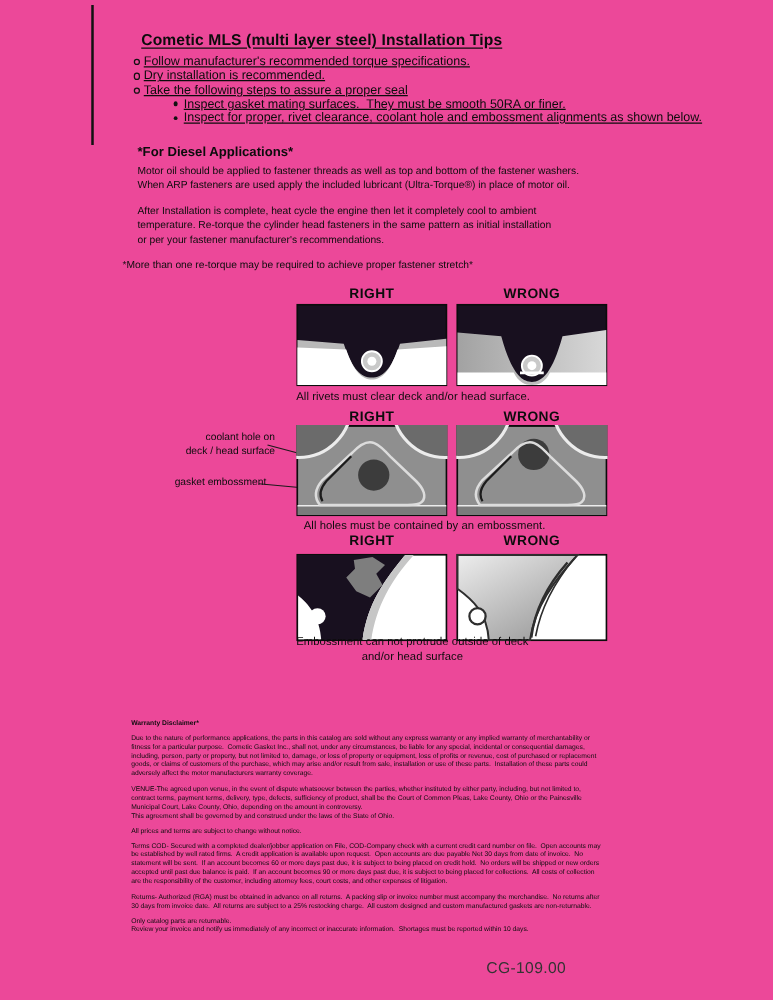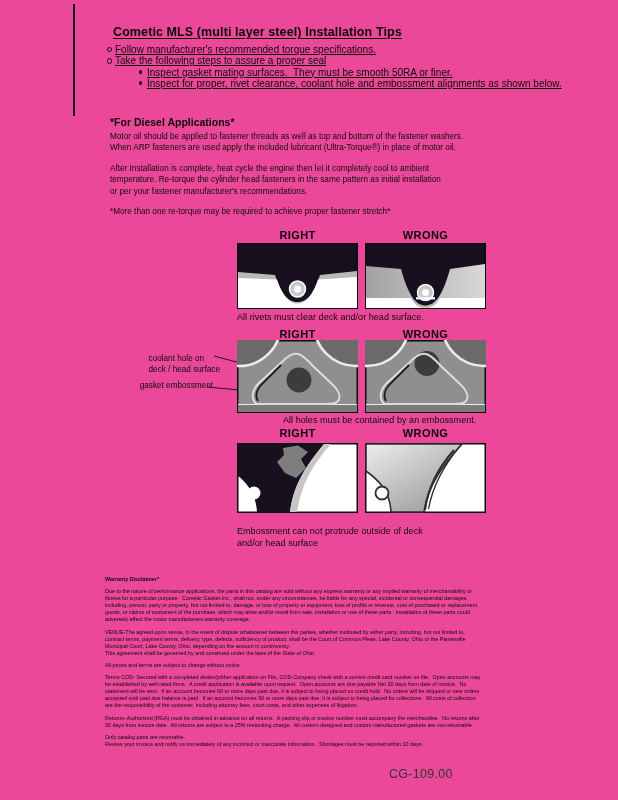--- a/index.html
+++ b/index.html
@@ -13,21 +13,21 @@
   .title{left:113px;top:25px;font-size:12.5px;font-weight:bold;text-decoration:underline;text-underline-offset:2px;letter-spacing:.1px;}
   .tips{left:106px;top:44px;font-size:10px;line-height:11.3px;text-decoration:underline;}
   .tip{position:relative;padding-left:9px;white-space:pre;}
   .tip::before{content:"";position:absolute;left:1px;top:3px;width:3.4px;height:3.4px;border:1px solid #111;border-radius:50%;}
   .subtip{position:relative;margin-left:32px;padding-left:9px;white-space:pre;}
   .subtip::before{content:"";position:absolute;left:1px;top:3.6px;width:3.4px;height:3.4px;background:#111;border-radius:50%;}
   .h2{left:110px;top:116px;font-size:10.5px;font-weight:bold;}
   .body-par{font-size:8.2px;line-height:11.3px;white-space:pre;}
   .p1{left:110px;top:131px;}
   .p2{left:110px;top:163px;}
-  .p3{left:110px;top:206px;}
+  .p3{left:98px;top:206px;}
   .rw{width:121px;text-align:center;font-size:11px;font-weight:bold;letter-spacing:.4px;}
   .panel{display:block;}
   .cap{font-size:9px;letter-spacing:.05px;}
   .callout{font-size:8.2px;line-height:10.5px;white-space:pre;}
   .legal{left:105px;top:576px;font-size:5.4px;line-height:7.1px;}
   .legal .blk{margin-bottom:5px;white-space:pre;}
   .legal .hd{font-weight:bold;}
   .footer{left:389px;top:767px;font-size:12.5px;color:#333;letter-spacing:.3px;}
   
   .f-blk{fill:var(--panel-black,#18101f);} .f-wht{fill:#ffffff;}
@@ -43,20 +43,21 @@
 <body>
 
 <div class="page">
 
   <div class="abs vline"></div>
 
   <div class="abs title">Cometic MLS (multi layer steel) Installation Tips</div>
 
   <div class="abs tips">
     <div class="tip">Follow manufacturer's recommended torque specifications.</div>
+    <div class="tip">Dry installation is recommended.</div>
     <div class="tip">Take the following steps to assure a proper seal</div>
     <div class="subtip">Inspect gasket mating surfaces.  They must be smooth 50RA or finer.</div>
     <div class="subtip">Inspect for proper, rivet clearance, coolant hole and embossment alignments as shown below.</div>
   </div>
 
   <div class="abs h2">*For Diesel Applications*</div>
   <div class="abs body-par p2">After Installation is complete, heat cycle the engine then let it completely cool to ambient
 temperature. Re-torque the cylinder head fasteners in the same pattern as initial installation
 or per your fastener manufacturer's recommendations.</div>
   <div class="abs body-par p1">Motor oil should be applied to fastener threads as well as top and bottom of the fastener washers.
@@ -87,21 +88,21 @@
     <circle cx="60.5" cy="49.5" r="8" class="f-rivet s-wht" stroke-width="1.5"></circle>
     <circle cx="60.5" cy="49.5" r="3.6" class="f-wht"></circle>
     <rect x="51" y="54.2" width="19" height="2.2" class="f-wht"></rect>
   </svg>
 
   <div class="abs cap" style="left:237px;top:312px;">All rivets must clear deck and/or head surface.</div>
 
   <div class="abs rw" style="left:237px;top:328px;">RIGHT</div>
   <div class="abs rw" style="left:365px;top:328px;">WRONG</div>
 
-  <div class="abs callout" style="right:406px;top:354px;">coolant hole on
+  <div class="abs callout" style="right:406px;top:345px;text-align:right;">coolant hole on
 deck / head surface</div>
   <div class="abs callout" style="right:413px;top:381px;">gasket embossment</div>
 
   <svg class="abs" style="left:200px;top:348px;" width="105" height="48" viewBox="0 0 105 48">
     <line x1="14" y1="8" x2="97" y2="30" stroke="#1a1a1a" stroke-width="1"></line>
     <line x1="7" y1="39" x2="61" y2="44" stroke="#1a1a1a" stroke-width="1"></line>
   </svg>
 
   <svg class="abs panel" style="left:237px;top:340px;" width="121" height="73" viewBox="0 0 121 73">
     <rect x="0.75" y="0.75" width="119.5" height="71.5" class="f-pgray s-ink" stroke-width="1.5"></rect>
@@ -118,21 +119,21 @@
     <rect x="0.75" y="0.75" width="119.5" height="71.5" class="f-pgray s-ink" stroke-width="1.5"></rect>
     <circle cx="2" cy="-16" r="42" class="f-bore s-lt" stroke-width="2.5"></circle>
     <circle cx="119" cy="-16" r="42" class="f-bore s-lt" stroke-width="2.5"></circle>
     <rect x="1" y="64.5" width="119" height="7.5" class="f-strip"></rect>
     <line x1="1" y1="64.5" x2="120" y2="64.5" class="s-lt" stroke-width="1.2"></line>
     <circle cx="62" cy="23.5" r="12.5" class="f-hole"></circle>
     <path class="s-emb" fill="none" stroke-width="2" d="M19,64 C14,58 15,51 21,44 L45,22 C52,14.5 58,12.5 62.5,14.5 C66.5,16 71,20.5 76,26 L96,45 C102,51 104.5,57.5 100.5,61.5 C98,64 94,64 89,64 Z"></path>
     <path class="s-dk" fill="none" stroke-width="1.8" d="M21,61 C18,56 19,51 24,45 L44,25"></path>
   </svg>
 
-  <div class="abs cap" style="left:243px;top:415px;margin-left:40px;">All holes must be contained by an embossment.</div>
+  <div class="abs cap" style="left:243px;top:415px;">All holes must be contained by an embossment.</div>
 
   <div class="abs rw" style="left:237px;top:427px;">RIGHT</div>
   <div class="abs rw" style="left:365px;top:427px;">WRONG</div>
 
   <svg class="abs panel" style="left:237px;top:443px;" width="121" height="70" viewBox="0 0 121 70">
     <rect x="0.75" y="0.75" width="119.5" height="68.5" class="f-wht s-ink" stroke-width="1.5"></rect>
     <path class="f-blk" d="M1,1 L87,1 C70,22 57,40 53,69 L20,69 C19,51 10,40 1,33 Z"></path>
     <path class="f-stripe" d="M87,1 C70,22 57,40 53,69 L60,69 C64,42 76,21 94,1 Z"></path>
     <polygon class="f-blob" points="46,5 61,2.5 71,9 64,16 69,25 59,35 48,30 40,19 47,12"></polygon>
     <circle cx="17" cy="50" r="6.5" class="f-wht"></circle>
@@ -145,21 +146,21 @@
           <stop offset="1" stop-color="#9b9b9b"></stop>
       </linearGradient>
     </defs>
     <rect x="0.75" y="0.75" width="119.5" height="68.5" class="f-wht s-ink" stroke-width="1.5"></rect>
     <path fill="url(#gd)" class="s-dk2" stroke-width="1.6" d="M1,1 L97,1 C78,22 63,42 59,69 L26,69 C25,47 12,36 1,28 Z"></path>
     <path fill="none" class="s-dk2" stroke-width="2" d="M89,7 C73,25 63,44 60,67"></path>
     <path fill="none" class="s-dk2" stroke-width="1.3" d="M95,3 C80,21 68,41 63.5,66"></path>
     <circle cx="17" cy="50" r="6.5" class="f-wht s-dk2" stroke-width="1.8"></circle>
   </svg>
 
-  <div class="abs cap" style="left:237px;top:526px;line-height:11.5px;white-space:pre;">Embossment can not protrude outside of deck
+  <div class="abs cap" style="left:237px;top:508px;line-height:11.5px;white-space:pre;text-align:center;">Embossment can not protrude outside of deck
 and/or head surface</div>
 
   <div class="abs legal">
     <div class="blk hd">Warranty Disclaimer*</div>
     <div class="blk">Due to the nature of performance applications, the parts in this catalog are sold without any express warranty or any implied warranty of merchantability or
 fitness for a particular purpose.  Cometic Gasket Inc., shall not, under any circumstances, be liable for any special, incidental or consequential damages,
 including, person, party or property, but not limited to, damage, or loss of property or equipment, loss of profits or revenue, cost of purchased or replacement
 goods, or claims of customers of the purchase, which may arise and/or result from sale, installation or use of these parts.  Installation of these parts could
 adversely affect the motor manufacturers warranty coverage.</div>
     <div class="blk">VENUE-The agreed upon venue, in the event of dispute whatsoever between the parties, whether instituted by either party, including, but not limited to,

